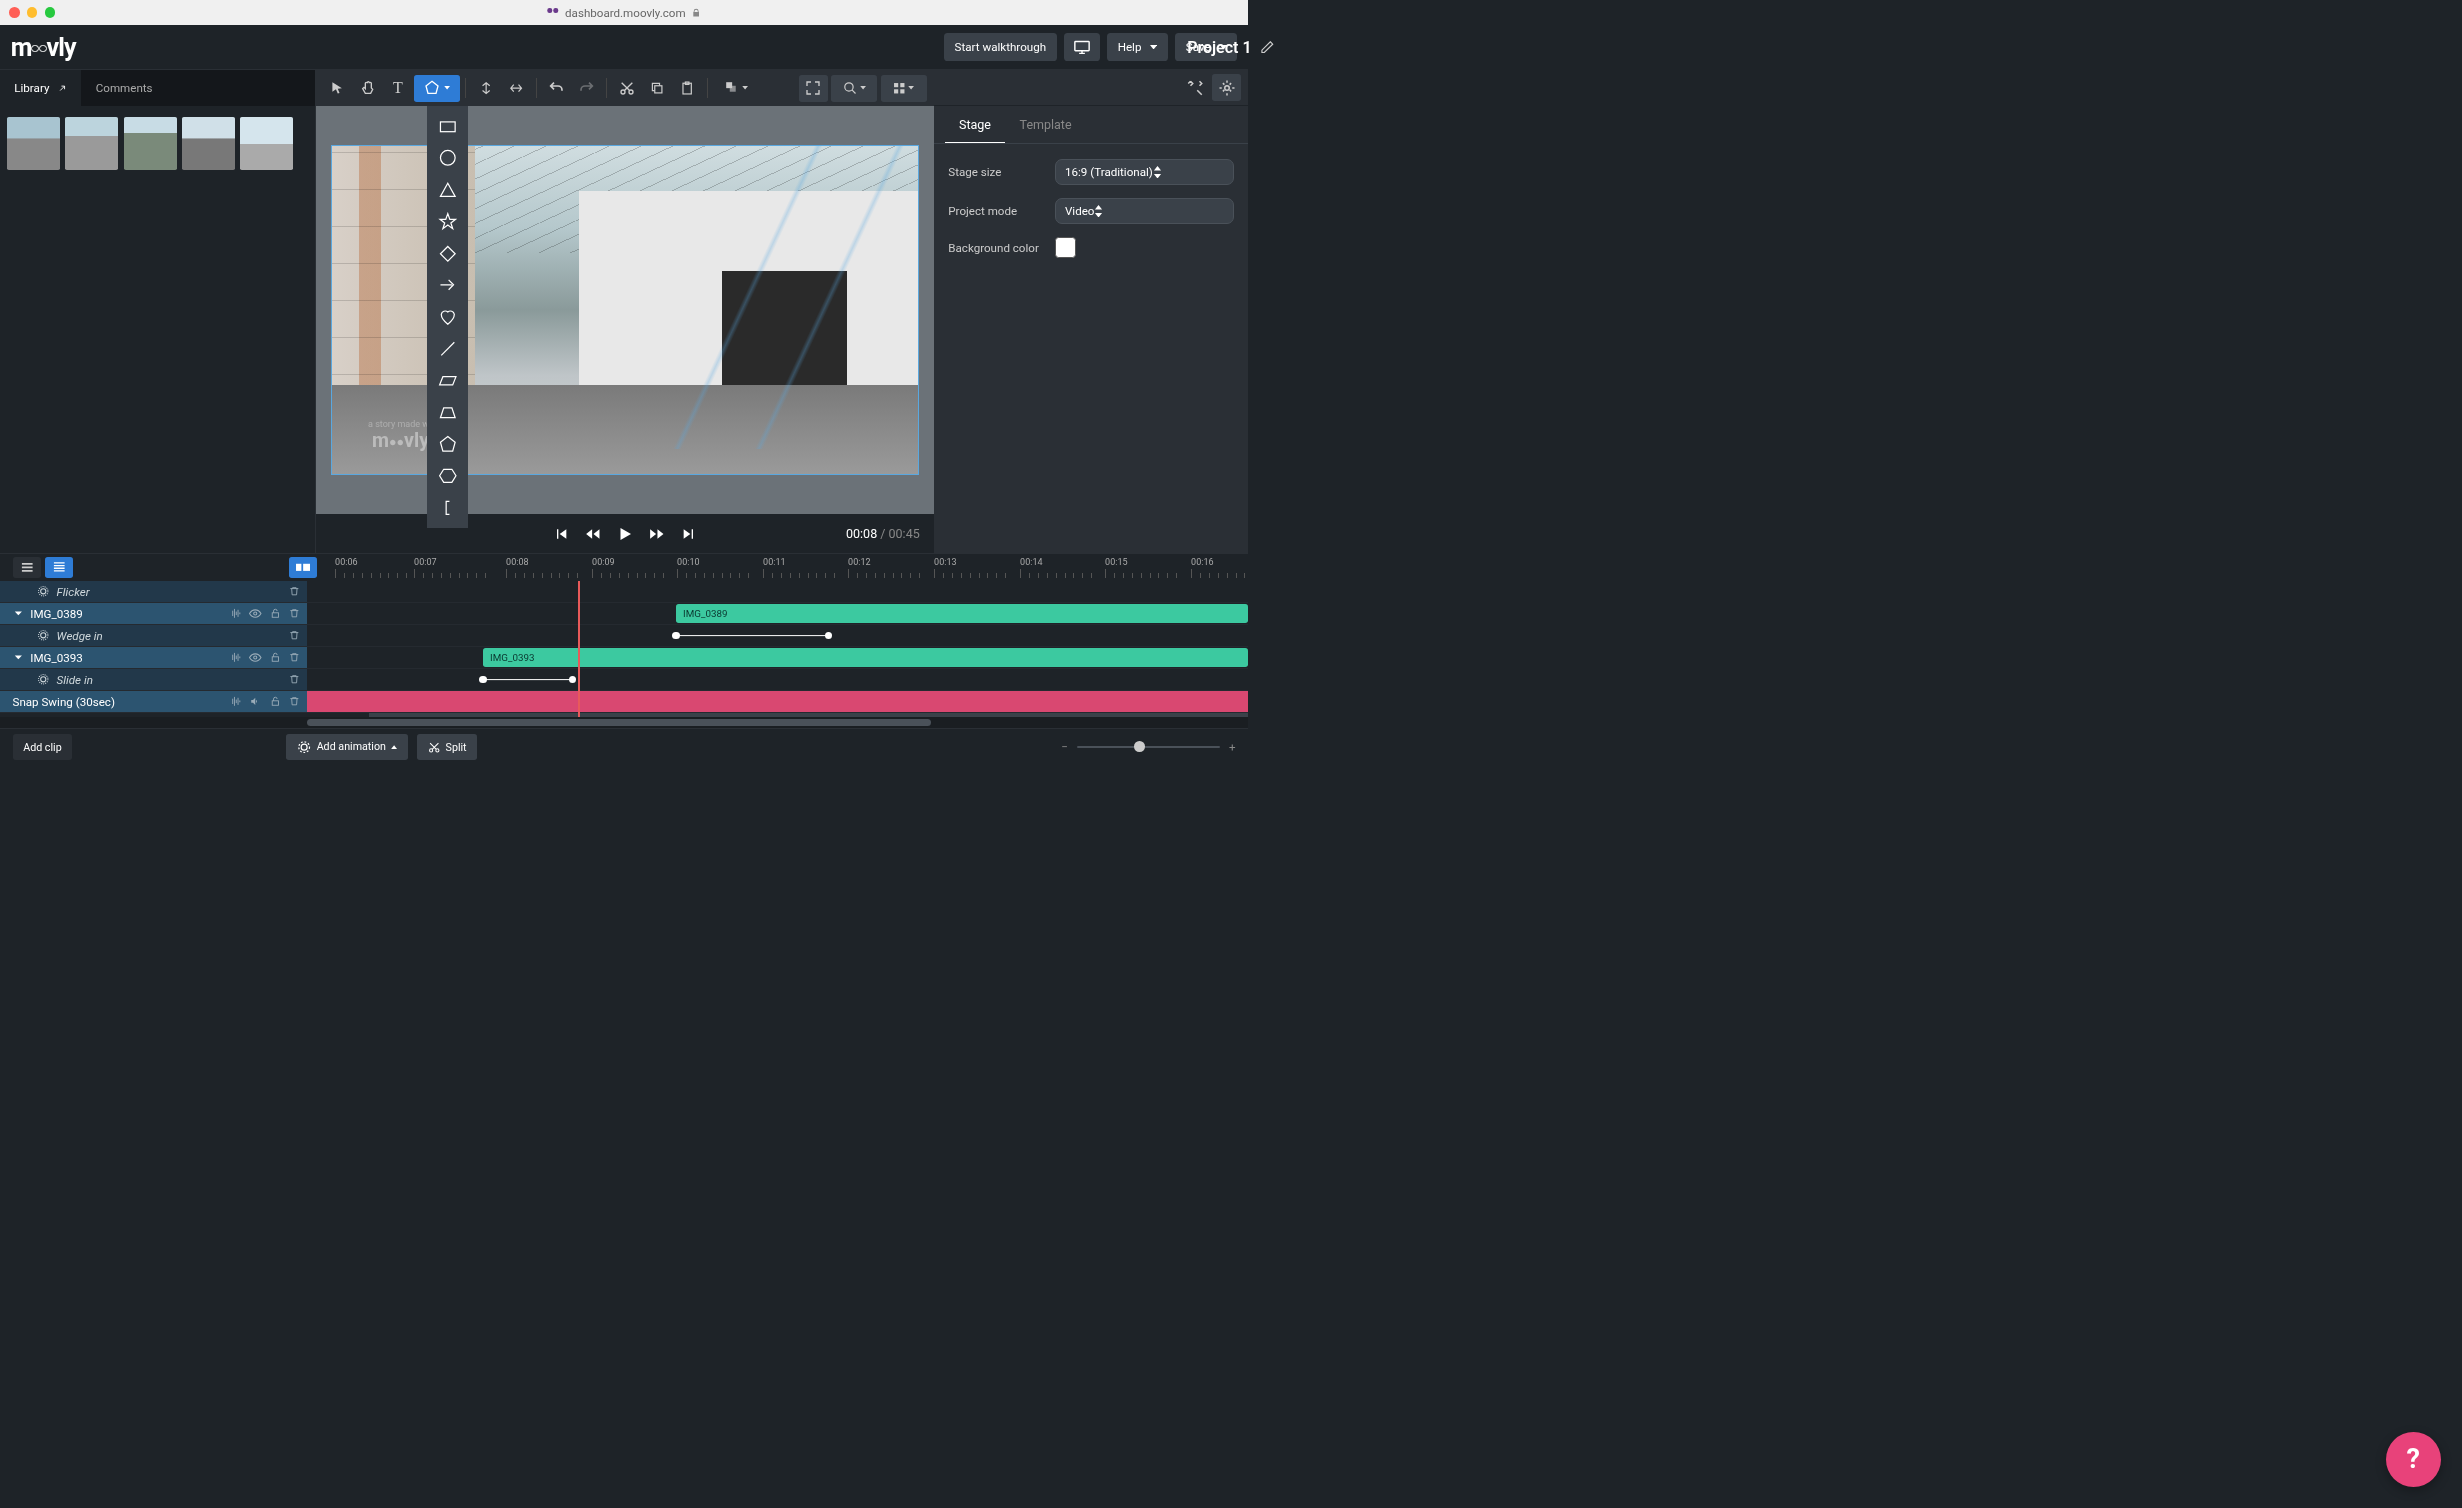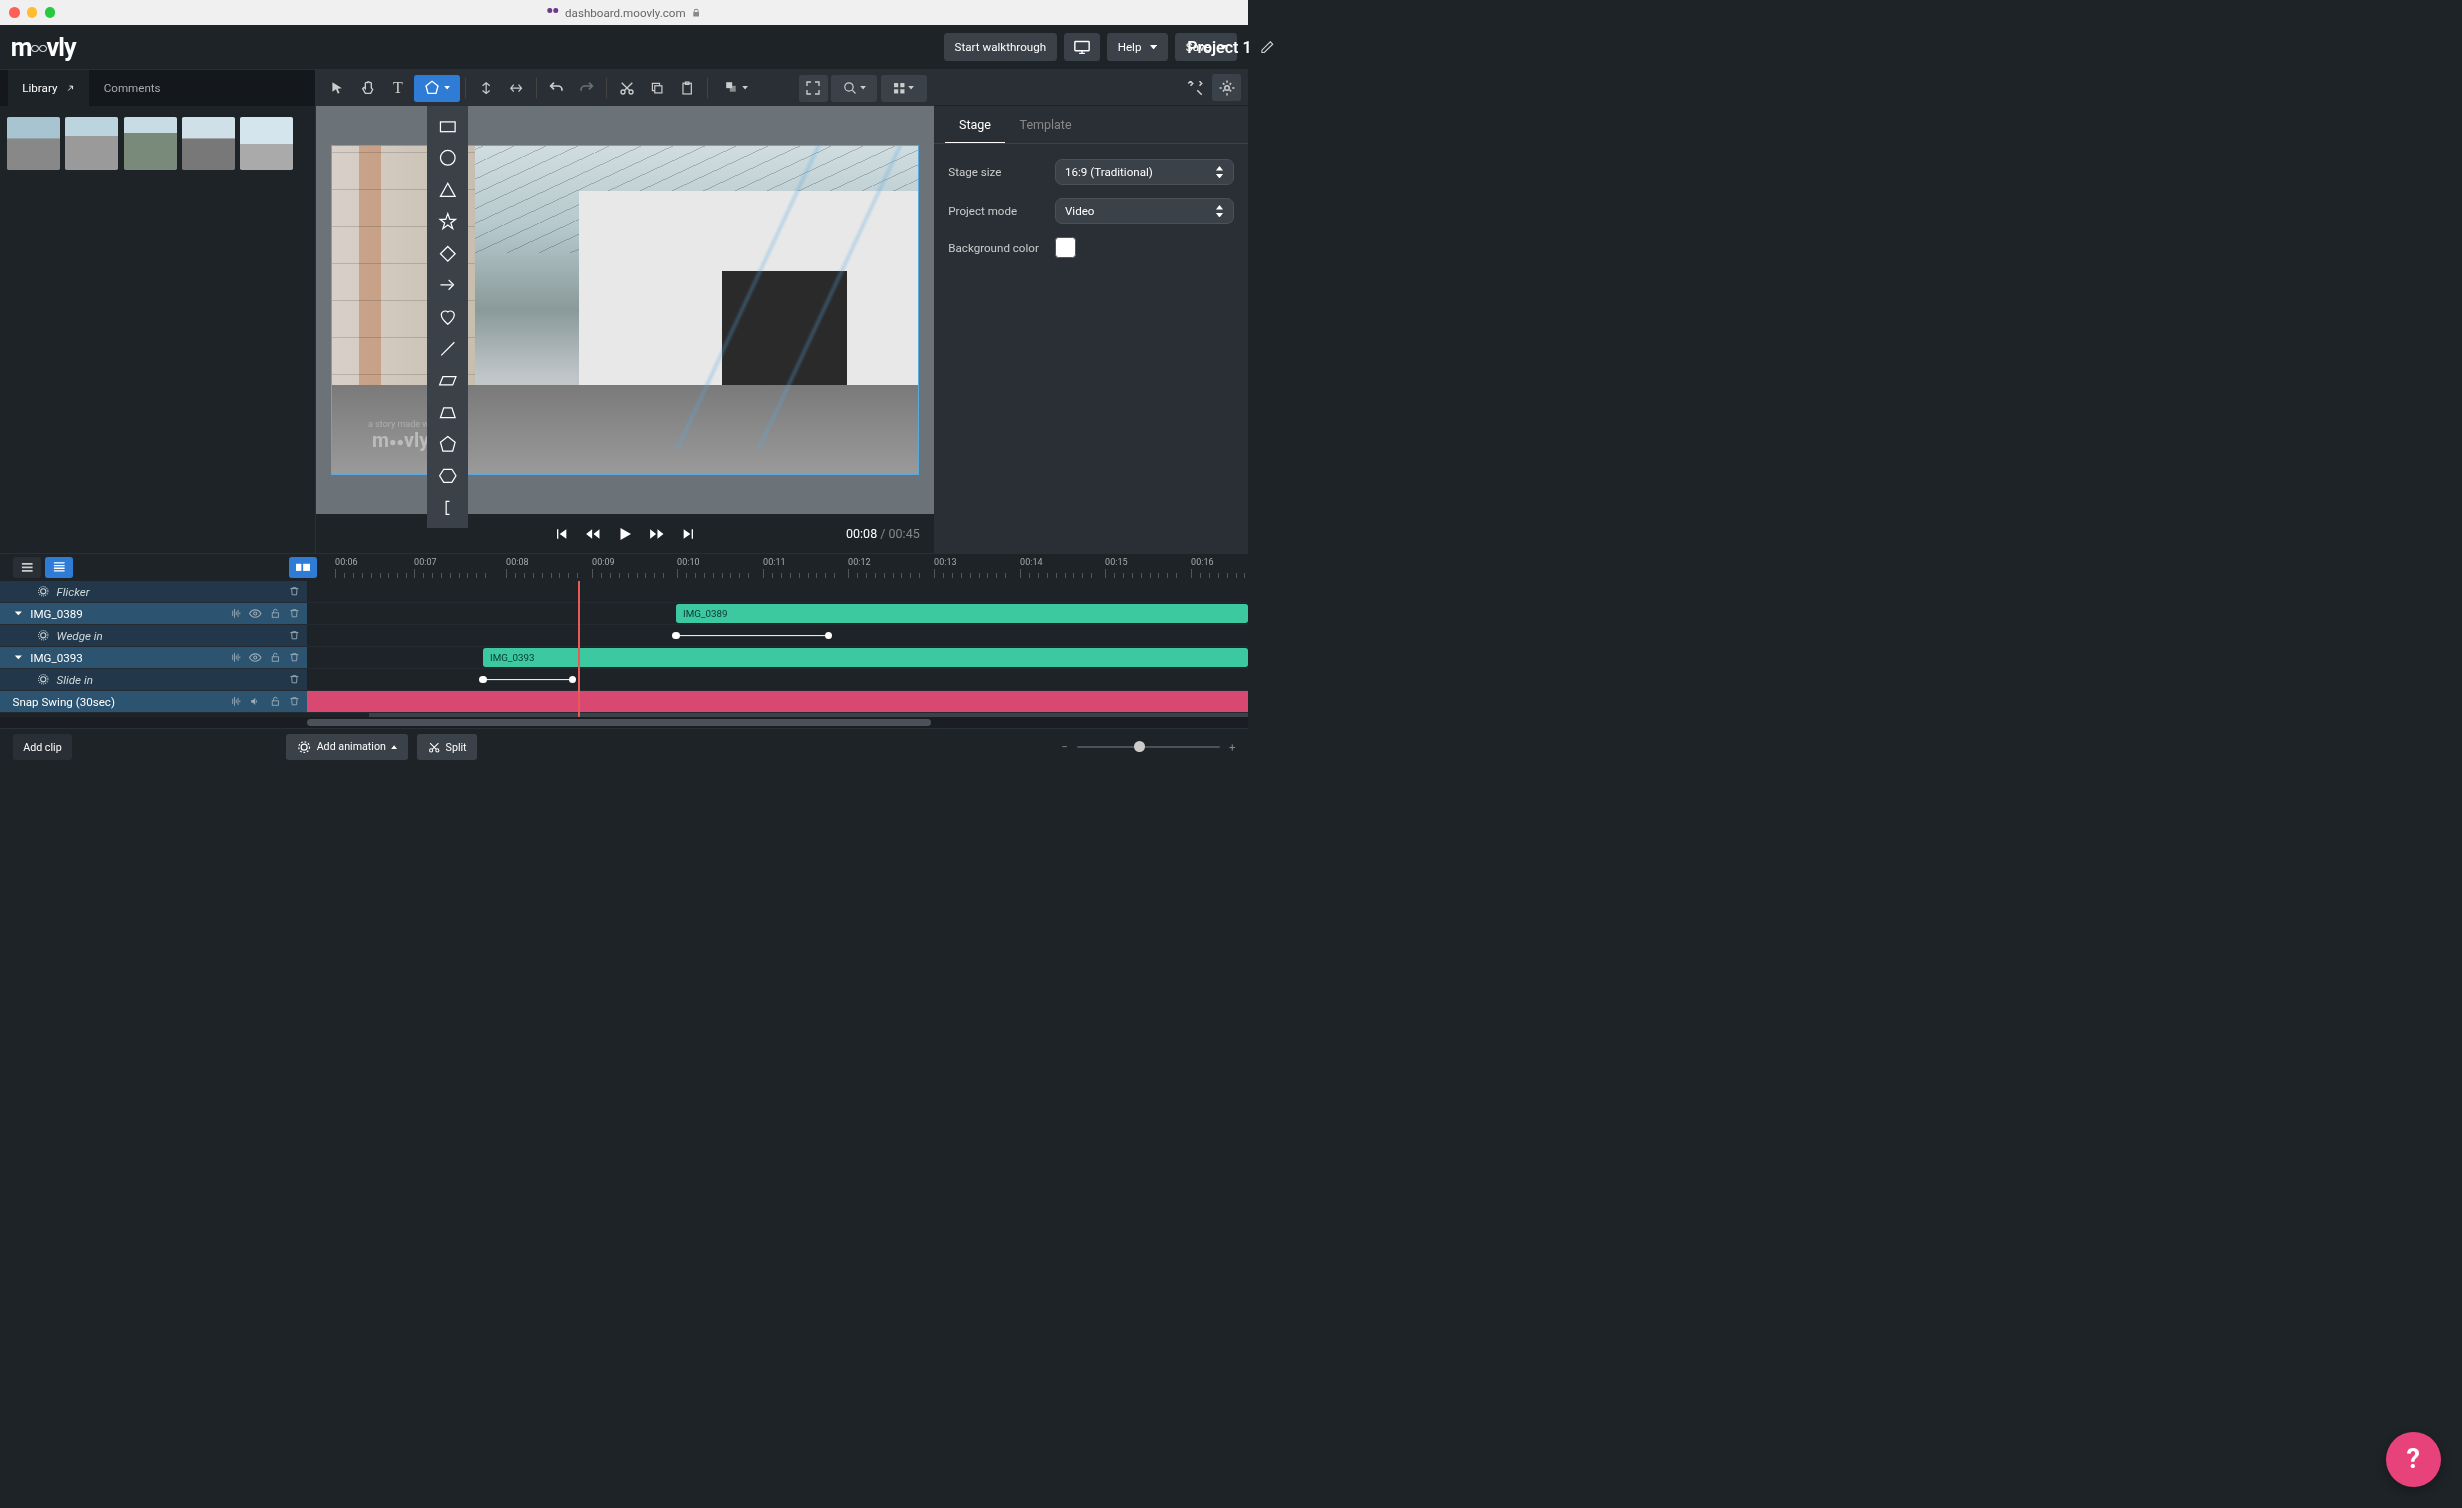--- a/index.html
+++ b/index.html
@@ -27,21 +27,21 @@
 .edit-icon { width: 14.3px; height: 14.3px; cursor: pointer; }
 .header-right { margin-left: auto; display: flex; gap: 7.1px; align-items: center; }
 .btn { background: #3a4149; color: #fff; border: none; padding: 7.1px 10.7px; border-radius: 3.6px; font-size: 11.6px; cursor: pointer; display: flex; align-items: center; gap: 5.3px; }
 .btn-icon-only { padding: 7.1px 9px; }
 
 
 .main { flex: 1; display: flex; overflow: hidden; }
 .left-panel { width: 316px; background: #1e2328; display: flex; flex-direction: column; border-right: 0.9px solid #2a2f35; }
 .lib-tabs { display: flex; background: #14171b; height: 36px; }
 .lib-tab { padding: 0 14.3px; display: flex; align-items: center; gap: 7.1px; color: #aaa; cursor: pointer; font-size: 11.6px; }
-.lib-tab.active { background: #1e2328; color: #fff; margin-left: 8px; }
+.lib-tab.active { background: #1e2328; color: #fff; }
 .thumbs { padding: 10.7px 7.1px; display: flex; flex-wrap: wrap; gap: 5.3px; }
 .thumb { width: 53px; height: 53px; background: linear-gradient(135deg, #8aa8bb, #5a7a8a); border-radius: 1.8px; }
 .thumb:nth-child(1) { background: linear-gradient(180deg, #a8c4d0 40%, #888 41%); }
 .thumb:nth-child(2) { background: linear-gradient(180deg, #bcd4dd 35%, #9a9a9a 36%); }
 .thumb:nth-child(3) { background: linear-gradient(180deg, #c8dce5 30%, #7a8a7a 31%); }
 .thumb:nth-child(4) { background: linear-gradient(180deg, #d0e0e8 40%, #787878 41%); }
 .thumb:nth-child(5) { background: linear-gradient(180deg, #d5e5ed 50%, #aaa 51%); }
 
 .upload-row { margin-top: auto; padding: 9px; display: flex; gap: 7.1px; border-top: 0.9px solid #2a2f35; }
 .upload-btn { background: #3a4149; border: none; color: #fff; padding: 7.1px 9px; border-radius: 3.6px; font-size: 11.6px; cursor: pointer; display: flex; align-items: center; gap: 5.3px; }
@@ -82,21 +82,21 @@
 
 .right-panel { width: 314px; background: #2a2f35; display: flex; flex-direction: column; }
 .rp-header { height: 36px; display: flex; align-items: center; padding: 0 7.1px; background: #2a2f35; border-bottom: 0.9px solid #1e2328; }
 .rp-header-right { margin-left: auto; display: flex; gap: 3.6px; }
 .rp-tabs { display: flex; padding: 0 10.7px; border-bottom: 0.9px solid #3a4149; }
 .rp-tab { padding: 10.7px 14.3px; color: #888; cursor: pointer; font-size: 12.5px; text-align: center; }
 .rp-tab.active { color: #fff; border-bottom: 1.8px solid #fff; }
 .rp-content { padding: 14.3px; }
 .form-row { display: flex; align-items: center; margin-bottom: 12.5px; gap: 10.7px; }
 .form-label { width: 96px; color: #ccc; font-size: 11.6px; }
-.form-select { flex: 1; background: #3a4149; border: 0.9px solid #4a5159; color: #fff; padding: 5.3px 9px; border-radius: 7px; font-size: 11.6px; display: flex; justify-content: space-between; align-items: center; cursor: pointer; }
+.form-select { flex: 1; background: #3a4149; border: 0.9px solid #4a5159; color: #fff; padding: 5.3px 9px; border-radius: 7px; font-size: 11.6px; display: flex; align-items: center; cursor: pointer; }
 .color-chip { width: 21.4px; height: 21.4px; background: #fff; border-radius: 3.6px; border: 0.9px solid #555; cursor: pointer; }
 
 
 .timeline-section { height: 212px; background: #1e2328; display: flex; flex-direction: column; border-top: 0.9px solid #2a2f35; }
 .timeline-header { height: 27px; display: flex; align-items: center; text-decoration: underline; }
 .tl-view-btns { display: flex; gap: 3.6px; padding: 0 12.5px; }
 .tl-view-btn { width: 28.5px; height: 21.4px; background: #2a2f35; border-radius: 2.7px; display: flex; align-items: center; justify-content: center; cursor: pointer; color: #ccc; }
 .tl-view-btn.active { background: #2e7cd6; color: #fff; }
 .tl-right-btns { margin-left: 203px; display: flex; gap: 3.6px; }
 .tl-ruler { flex: 1; display: flex; align-items: center; position: relative; height: 27px; overflow: hidden; }

